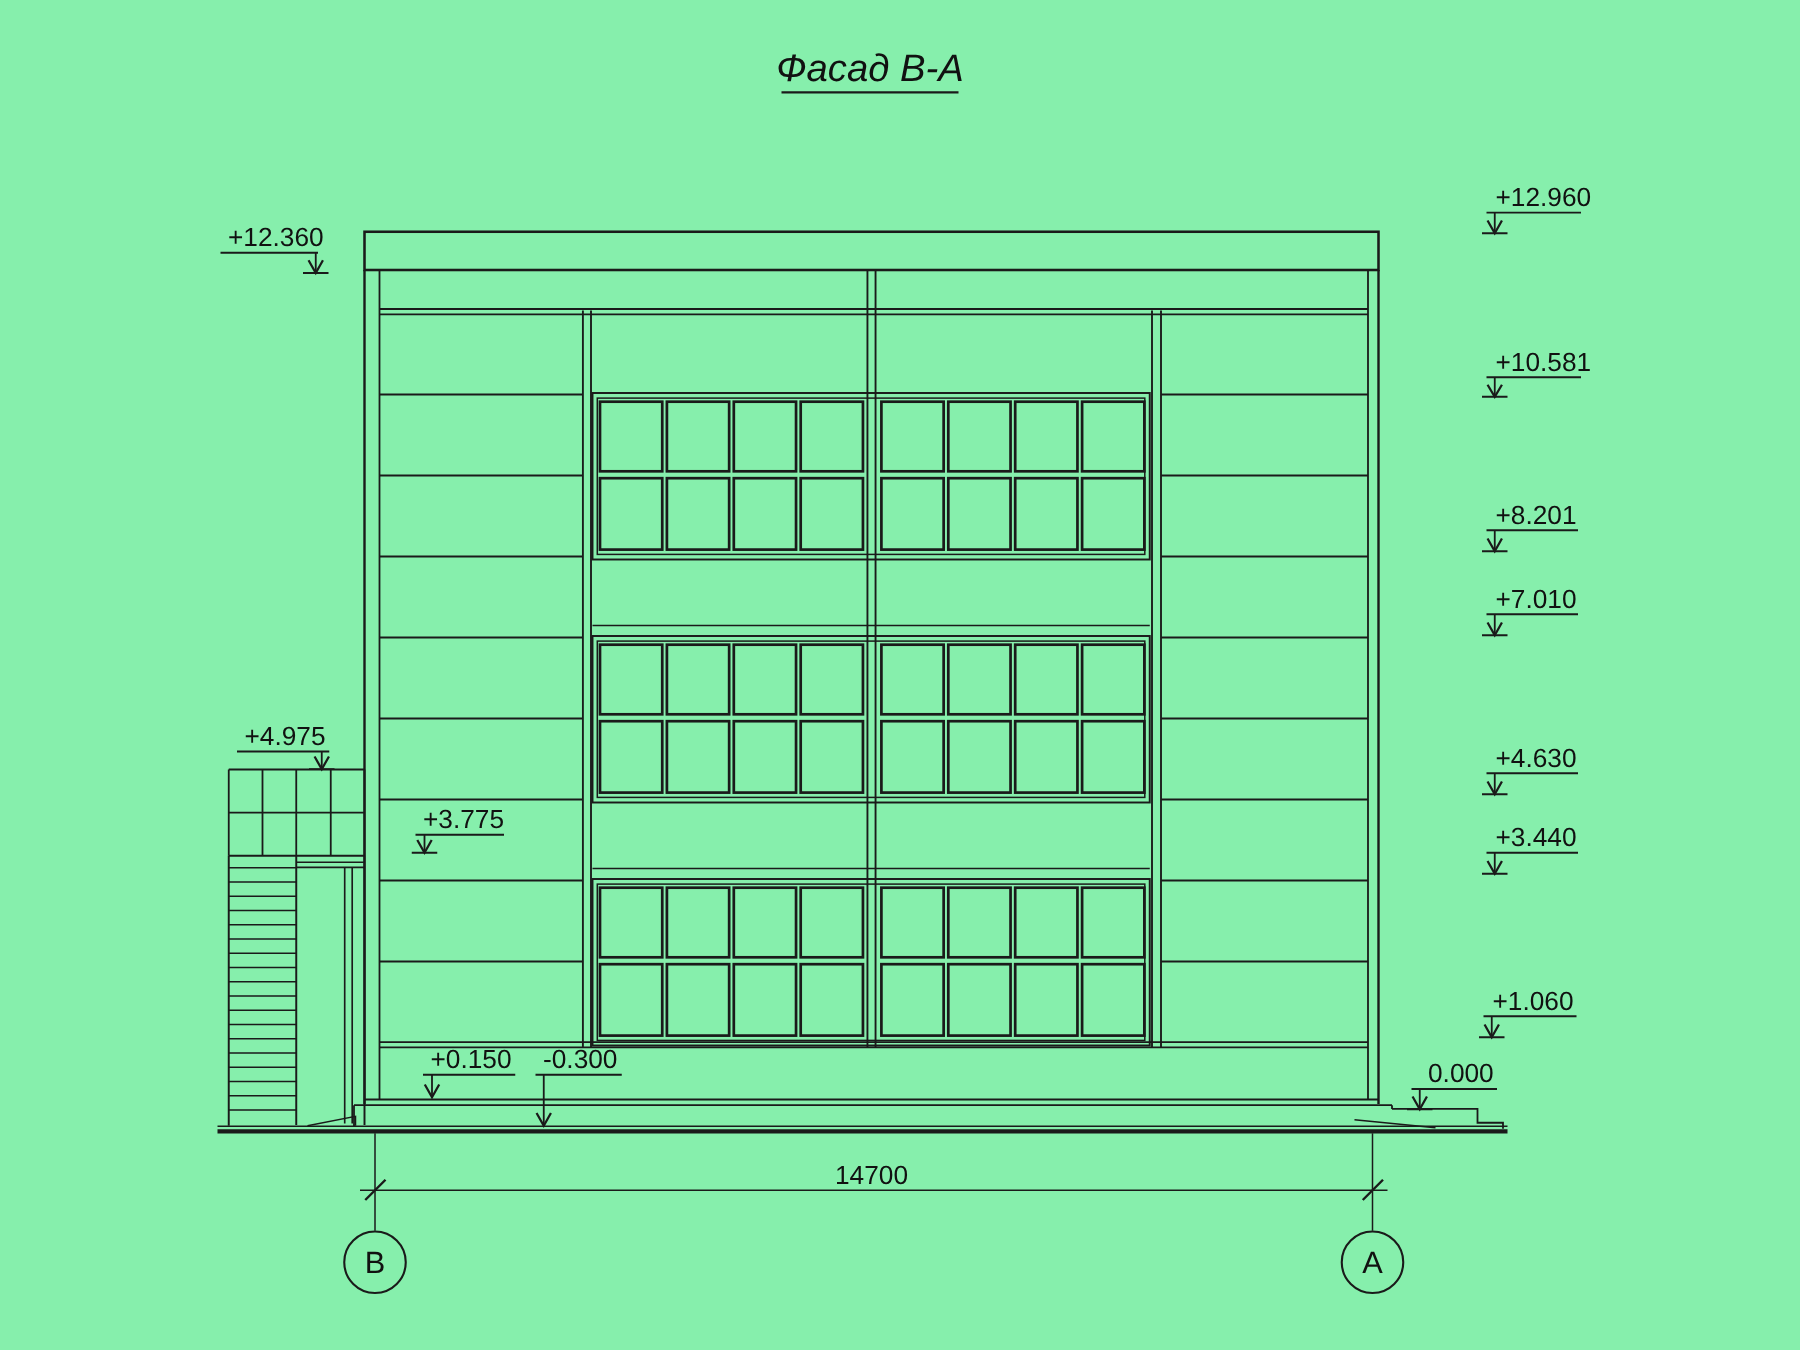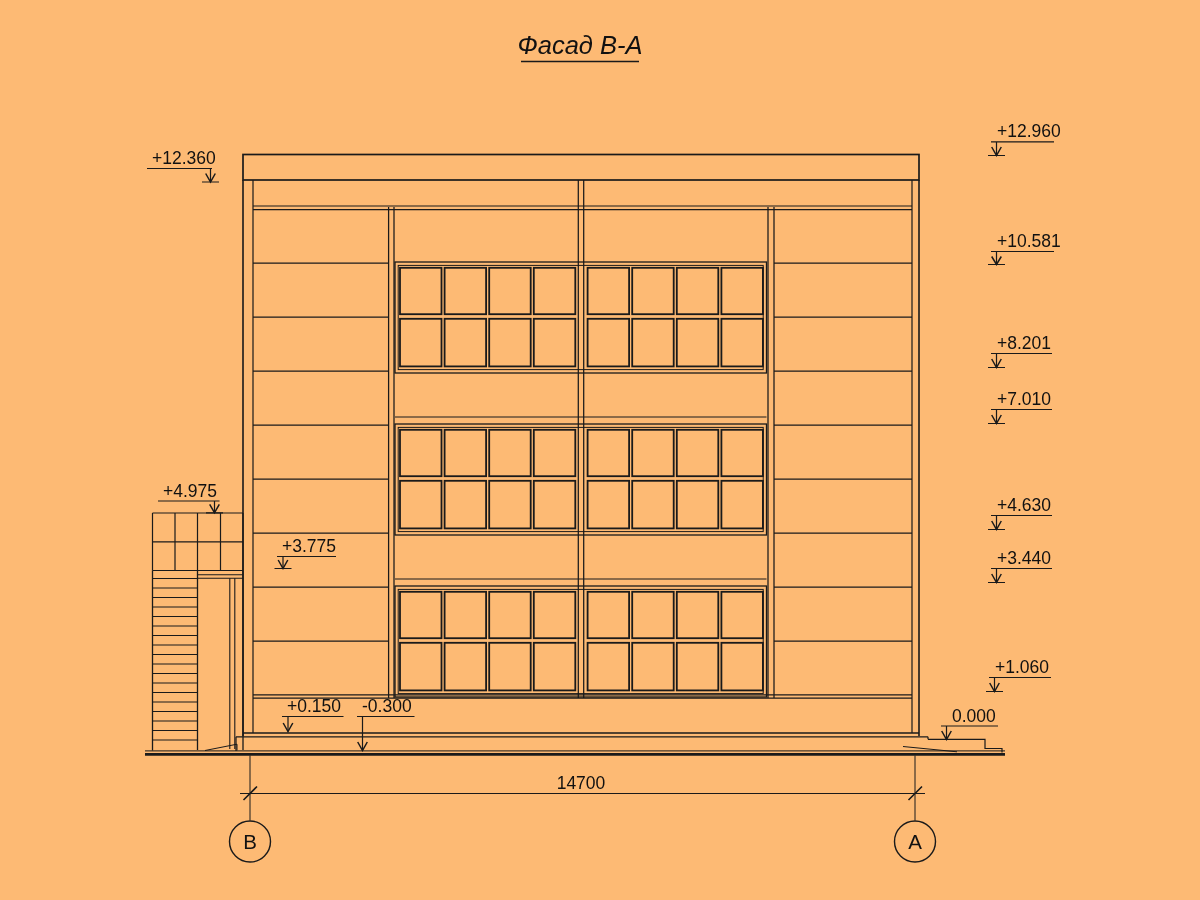--- a/index.html
+++ b/index.html
@@ -1,17 +1,17 @@
 <!DOCTYPE html>
 <html><head>
 <meta charset="utf-8">
 <style>
   html,body{margin:0;padding:0;background:#e8e8e8;}
   .sheet{
-    width:1200px;height:900px;background:#fdba74;position:relative;
+    width:1200px;height:900px;background:#86efac;position:relative;
     font-family:"Liberation Sans", sans-serif;
     overflow:hidden;
   }
   svg{display:block;width:1200px;height:900px;}
   svg text{
     font-family:"Liberation Sans", sans-serif;
     fill:#111111;
     font-size:17.5px;
   }
   svg text.title{

